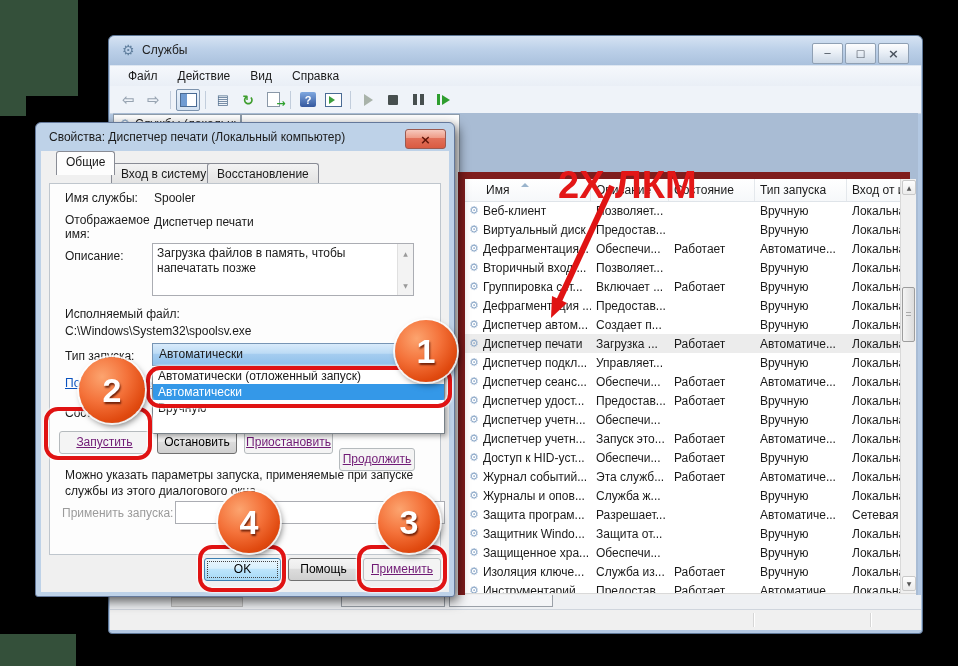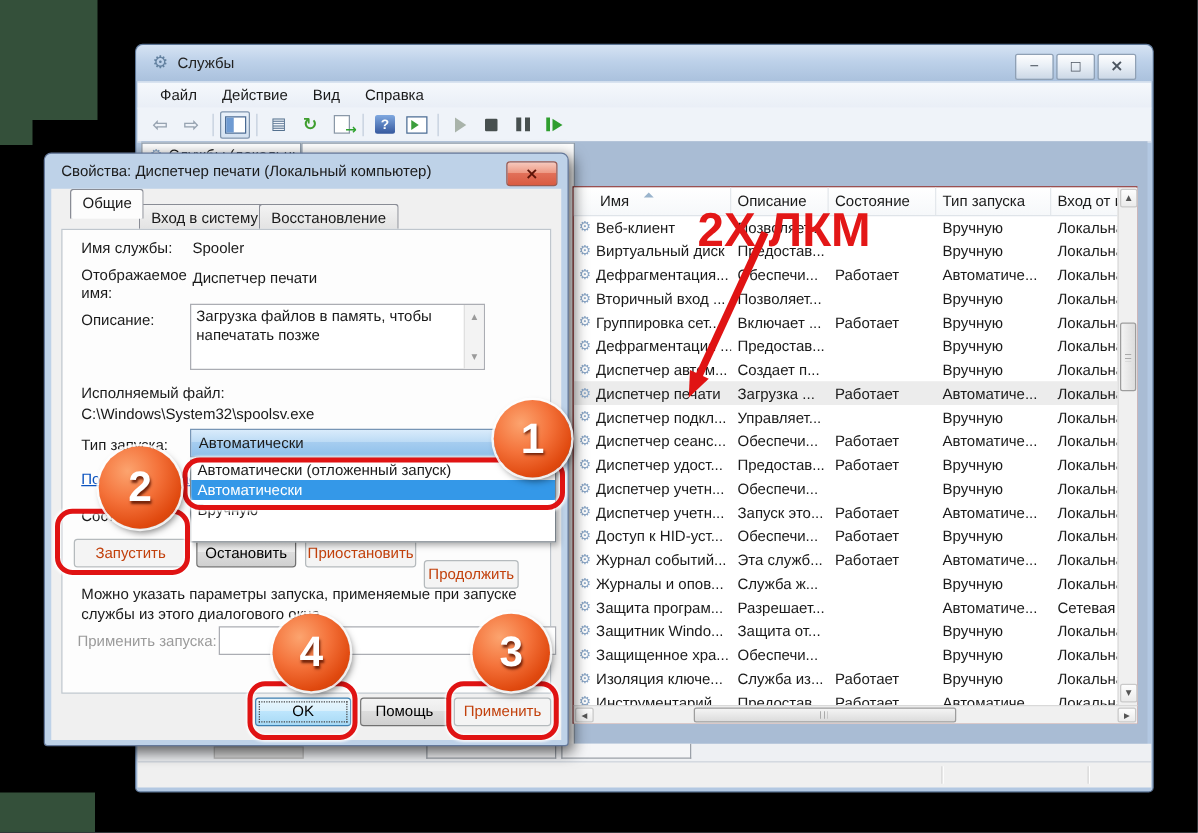--- a/index.html
+++ b/index.html
@@ -53,21 +53,21 @@
   .iresume .bar{width:3px;height:11px;background:#2f9e2f;}
   .iresume .tri{width:0;height:0;border-left:8px solid #2f9e2f;border-top:5.5px solid transparent;border-bottom:5.5px solid transparent;}
 
   .content-bg{position:absolute;left:4px;top:77px;width:805px;height:516px;background:#a9bcd4;}
   .pane{position:absolute;background:#fff;border:1px solid #8e9cab;}
   .pane-left{left:4px;top:78px;width:126px;height:481px;}
   .pane-left .hdr{display:flex;gap:5px;padding:2px 0 0 6px;white-space:nowrap;overflow:hidden;}
   .pane-mid{left:132px;top:78px;width:217px;height:481px;}
 
   
-  .list-pane{position:absolute;left:349px;top:113px;width:452px;height:430px;background:#fff;border:1px solid #7f1d1d;box-sizing:border-box;}
+  .list-pane{position:absolute;left:349px;top:136px;width:452px;height:430px;background:#fff;border:7px solid #7f1d1d;box-sizing:border-box;}
   .list-header{position:absolute;left:0;top:0;width:435px;height:22px;background:linear-gradient(#ffffff,#f6f8fa);
        border-bottom:1px solid #dfe4e9;display:flex;}
   .hcell{line-height:22px;box-sizing:border-box;border-right:1px solid #e4e8ec;padding-left:5px;overflow:hidden;white-space:nowrap;}
   .c0{width:126px;} .c1{width:78px;} .c2{width:86px;} .c3{width:92px;} .c4{width:53px;border-right:none;}
   .hcell.c0{padding-left:21px;}
   .sort-arrow{position:absolute;left:56px;top:4px;width:0;height:0;border-left:4px solid transparent;
        border-right:4px solid transparent;border-bottom:4px solid #9ab4cc;}
   .rows{position:absolute;left:0;top:22px;width:435px;height:392px;overflow:hidden;}
   .srow{height:19px;display:flex;align-items:center;}
   .srow.selected{background:#ececec;}
@@ -108,36 +108,36 @@
        color:#5e1408;font-weight:bold;font-size:13px;box-sizing:border-box;}
   .dlg-body{position:absolute;left:5px;top:28px;width:408px;height:441px;background:#f0f0f0;}
   .tab{position:absolute;top:12px;height:20px;line-height:20px;padding:0 9px;border:1px solid #898c95;border-bottom:none;
        border-radius:3px 3px 0 0;background:linear-gradient(#f3f3f3,#e2e2e2);z-index:1;}
   .tab.active{top:0;height:23px;background:#fdfdfd;z-index:3;}
   .tab-page{position:absolute;left:8px;top:32px;width:392px;height:372px;background:#fdfdfd;border:1px solid #bfc6cd;box-sizing:border-box;z-index:2;}
 
   .lbl{position:absolute;color:#1a1a1a;}
   .lbl.grey{color:#9b9b9b;}
   .field{position:absolute;background:#fff;border:1px solid #abadb3;box-sizing:border-box;}
-  .descbox{left:102px;top:59px;width:236px;height:53px;padding:2px 18px 2px 4px;line-height:15px;overflow:hidden;}
+  .descbox{left:102px;top:59px;width:262px;height:53px;padding:2px 18px 2px 4px;line-height:15px;overflow:hidden;}
   .descbox .mini-sb{position:absolute;right:0;top:0;bottom:0;width:15px;background:#f3f3f3;border-left:1px solid #e0e0e0;}
   .mini-sb .a{position:absolute;left:0;right:0;text-align:center;font-size:6px;color:#9a9a9a;}
   .mini-sb .a.t{top:2px;} .mini-sb .a.b{bottom:2px;}
   .combo{position:absolute;left:102px;top:159px;width:293px;height:23px;border:1px solid #7795b5;box-sizing:border-box;
        background:linear-gradient(#d9ebfb,#bcdbf5 45%,#a6cdf0 46%,#8fc0ea);line-height:21px;padding-left:6px;}
   .combo .dd-arrow{position:absolute;right:5px;top:3px;font-size:9px;color:#35506e;}
   .dropdown{position:absolute;left:102px;top:183px;width:293px;height:67px;background:#fff;border:1px solid #788188;
        box-sizing:border-box;box-shadow:2px 2px 5px rgba(0,0,0,.35);z-index:4;}
   .dd-item{height:16px;line-height:16px;padding-left:5px;white-space:nowrap;overflow:hidden;}
   .dd-item.sel{background:#3498e8;color:#fff;}
   .link{position:absolute;color:#0a52bf;text-decoration:underline;white-space:nowrap;z-index:1;}
 
   .btn{position:absolute;height:23px;border:1px solid #707070;border-radius:3px;text-align:center;line-height:21px;
        background:linear-gradient(#f4f4f4,#ececec 45%,#dddddd 46%,#d0d0d0);color:#000;box-sizing:border-box;}
-  .btn.disabled{border-color:#b5babd;background:#f4f4f4;color:#c2410c;}
+  .btn.disabled{border-color:#b5babd;background:#f4f4f4;color:#701a75;text-decoration:underline;}
   .btn.focused{border-color:#3c7fb1;background:linear-gradient(#eaf6fd,#d9f0fc 45%,#bee6fd 46%,#a7d9f5);
        outline:1px dotted #444;outline-offset:-4px;}
 
   
   .anno-rect{position:absolute;border:4px solid #e01313;border-radius:14px;z-index:40;box-sizing:border-box;
        box-shadow:0 0 2px 1px rgba(255,255,255,.85), inset 0 0 2px 1px rgba(255,255,255,.85);}
   .anno-circle{position:absolute;width:62px;height:62px;border-radius:50%;z-index:45;display:flex;align-items:center;justify-content:center;
        background:radial-gradient(circle at 35% 30%, #fca46f 0%, #f4723a 40%, #e0490f 72%, #bd3a08 100%);
        box-shadow:0 0 0 2px rgba(255,255,255,.85), 2px 3px 6px rgba(0,0,0,.5);
        color:#fff;font-size:34px;font-weight:bold;text-shadow:1px 2px 2px rgba(90,20,0,.85);}

